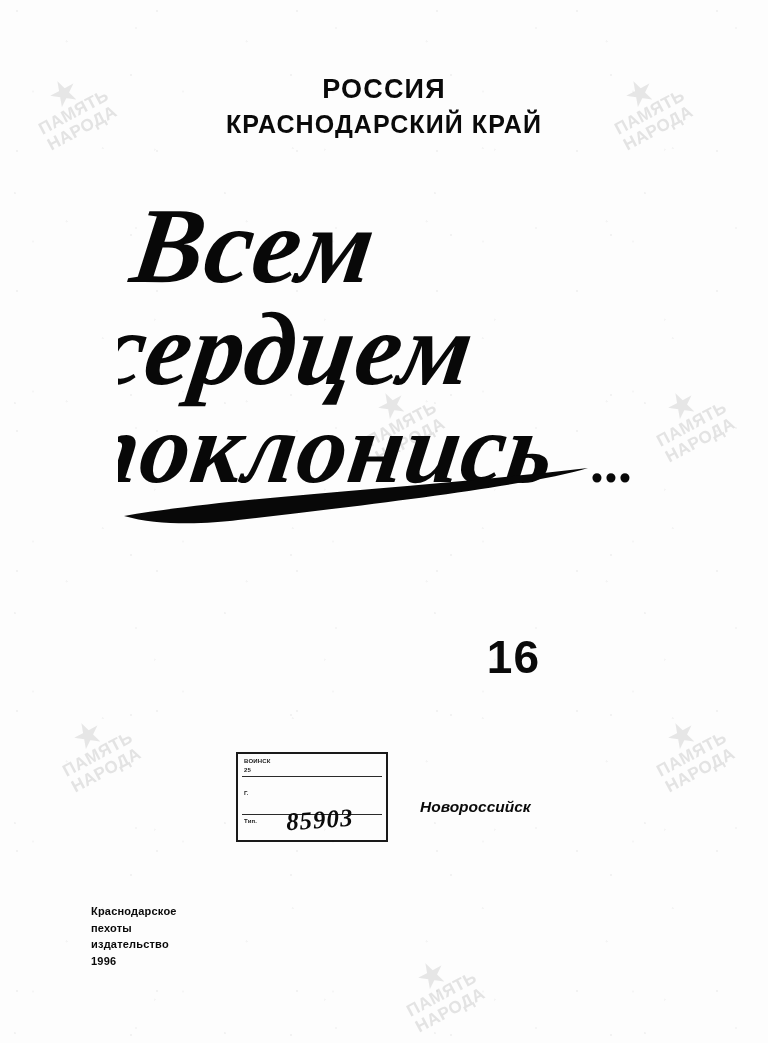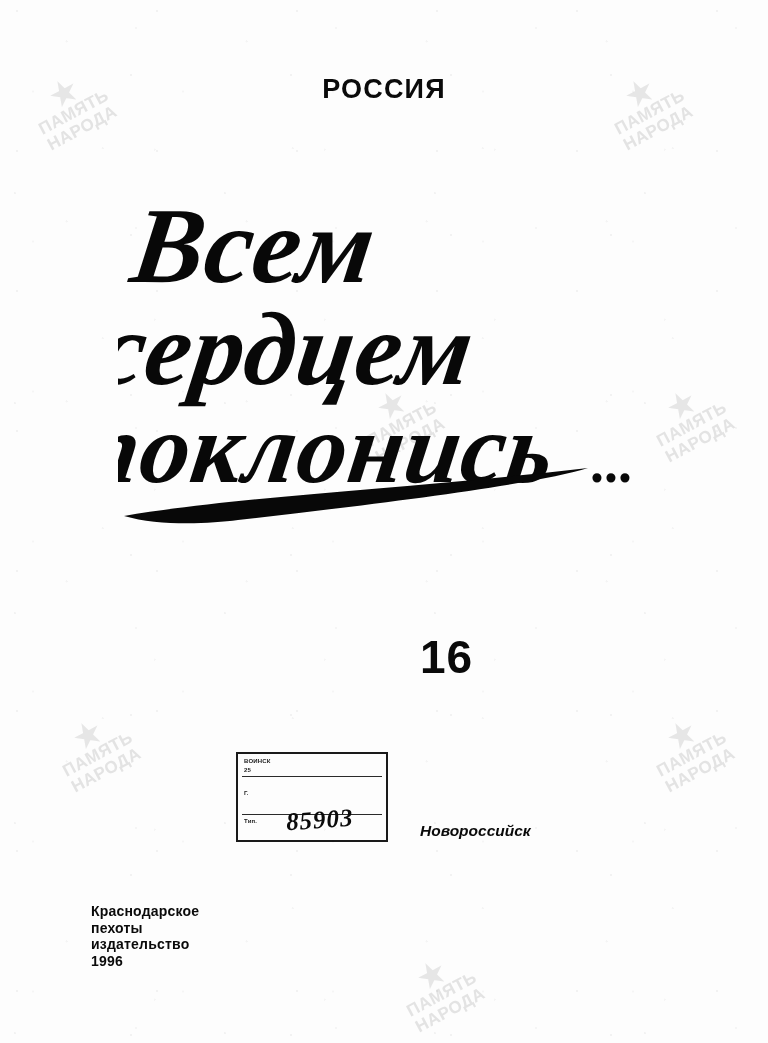--- a/index.html
+++ b/index.html
@@ -100,21 +100,21 @@
     clip: rect(0 0 0 0);
     white-space: nowrap;
   }
 
   
   .volume {
     position: absolute;
     top: 630px;
     left: 420px;
     width: 120px;
-    text-align: left;
+    text-align: right;
     font-size: 46px;
     font-weight: bold;
     z-index: 3;
     letter-spacing: 1px;
   }
 
   
   .stamp {
     position: absolute;
     top: 752px;
@@ -154,21 +154,21 @@
     font-weight: bold;
     letter-spacing: 1px;
     transform: rotate(-4deg);
     z-index: 4;
     color: #0b0b0b;
   }
 
   
   .contents {
     position: absolute;
-    top: 820px;
+    top: 796px;
     left: 420px;
     width: 300px;
     z-index: 3;
   }
   .contents .item {
     font-size: 15.5px;
     font-weight: bold;
     font-style: italic;
     line-height: 21px;
     letter-spacing: 0px;
@@ -179,21 +179,21 @@
   }
 
   
   .imprint {
     position: absolute;
     top: 903px;
     left: 52px;
     z-index: 3;
   }
   .imprint div {
-    font-size: 14px;
+    font-size: 11px;
     font-weight: bold;
     line-height: 16.5px;
     letter-spacing: .2px;
     padding-left: 39px;
   }
 </style>
 </head>
 <body>
 
 <div id="page">
@@ -231,20 +231,21 @@
       </div>
       <div class="wm" style="left: 380px; top: 960px; width: 120px; color: rgb(227, 227, 227); transform: rotate(-28deg) scale(1);">
         <span class="wm-star">★</span>
         <span class="wm-l1">ПАМЯТЬ</span>
         <span class="wm-l2">НАРОДА</span>
       </div>
     </div>
 
   <div class="header">
     <div class="line1">РОССИЯ</div>
+    <div class="line2">КРАСНОДАРСКИЙ КРАЙ</div>
   </div>
 
   <div class="script-title">
     <span class="sr-only">Всем</span>
     <span class="sr-only">сердцем</span>
     <span class="sr-only">поклонись</span>
     <svg width="560" height="340" viewBox="0 0 560 340" xmlns="http://www.w3.org/2000/svg" aria-hidden="true">
       <g fill="#080808" font-family="'Liberation Serif', serif" font-style="italic" font-weight="bold">
         <text x="22" y="86" font-size="108" transform="skewX(-8)" letter-spacing="1">Всем</text>
         <text x="4" y="188" font-size="104" transform="skewX(-8)" letter-spacing="1">сердцем</text>

